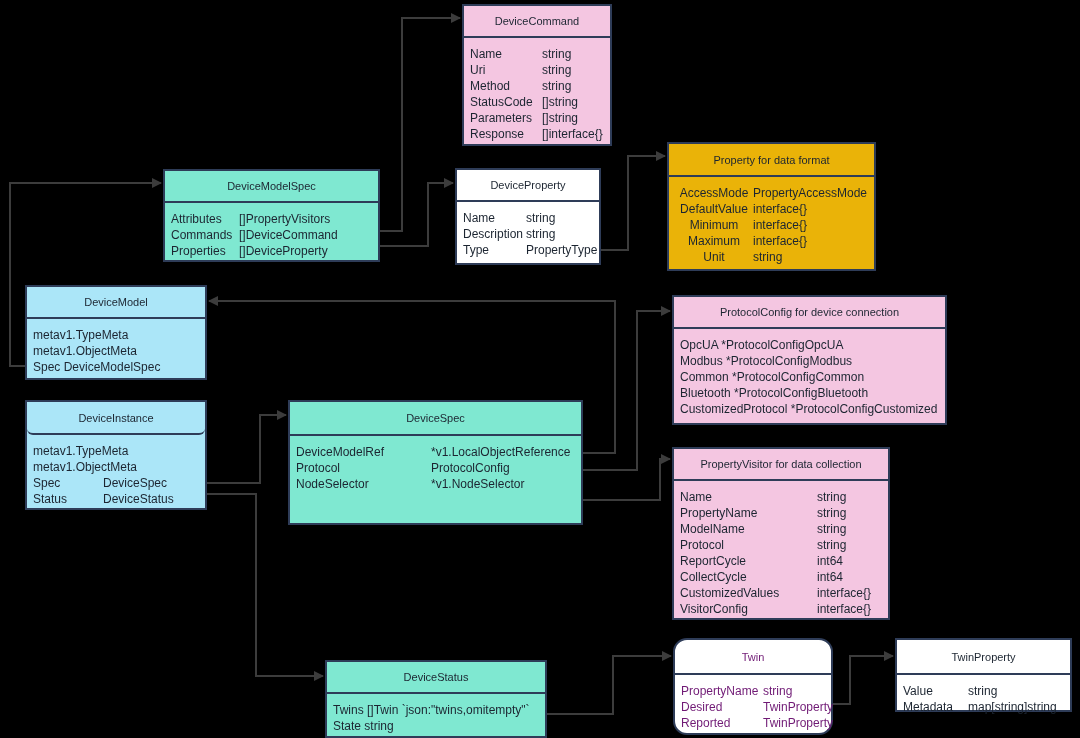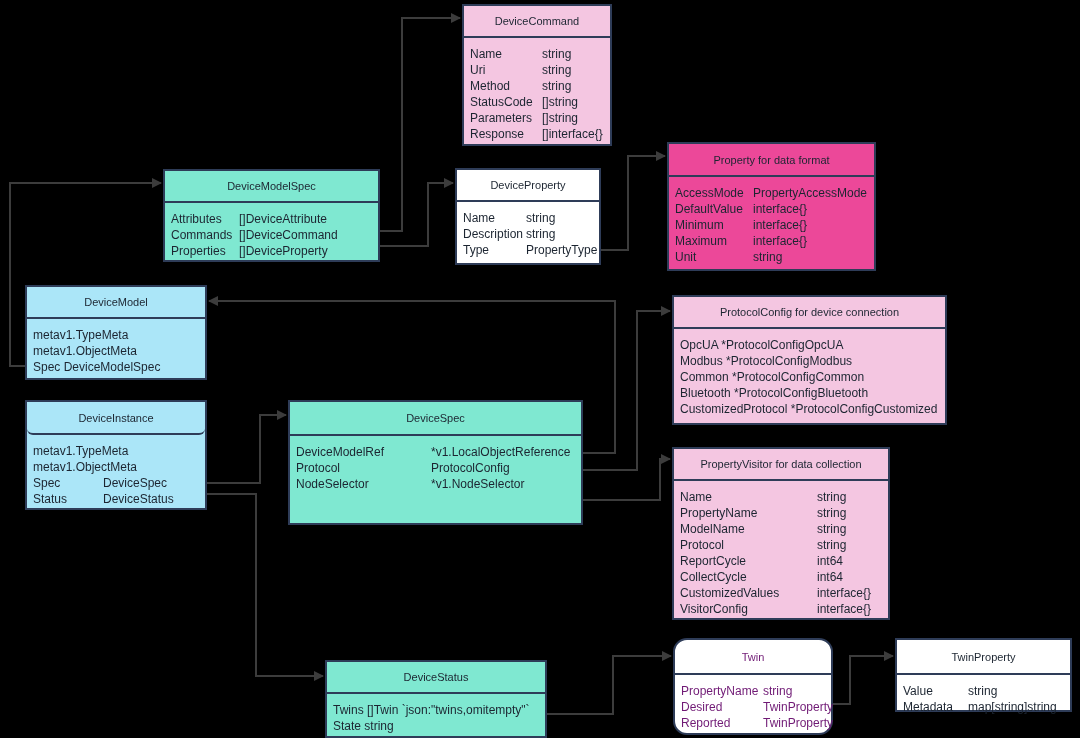--- a/index.html
+++ b/index.html
@@ -98,21 +98,21 @@
           <span class="fname" style="min-width: 72px;">Response</span>
           <span class="ftype">[]interface{}</span>
         </div>
       </div>
     </div>
     <div class="uml-box" style="left: 163px; top: 169px; width: 217px; height: 93px; background: rgb(127, 232, 209); border-color: rgb(46, 60, 88); color: rgb(28, 37, 49);">
       <div class="uml-title" style="height: 32px; border-bottom-color: rgb(46, 60, 88);">DeviceModelSpec</div>
       <div class="uml-body">
         <div class="uml-row">
           <span class="fname" style="min-width: 68px;">Attributes</span>
-          <span class="ftype">[]DeviceAttribute</span>
+          <span class="ftype">[]PropertyVisitors</span>
         </div>
         <div class="uml-row">
           <span class="fname" style="min-width: 68px;">Commands</span>
           <span class="ftype">[]DeviceCommand</span>
         </div>
         <div class="uml-row">
           <span class="fname" style="min-width: 68px;">Properties</span>
           <span class="ftype">[]DeviceProperty</span>
         </div>
       </div>
@@ -127,21 +127,21 @@
         <div class="uml-row">
           <span class="fname" style="min-width: 63px;">Description</span>
           <span class="ftype">string</span>
         </div>
         <div class="uml-row">
           <span class="fname" style="min-width: 63px;">Type</span>
           <span class="ftype">PropertyType</span>
         </div>
       </div>
     </div>
-    <div class="uml-box" style="left: 667px; top: 142px; width: 209px; height: 129px; background: #ec4899; border-color: rgb(46, 60, 88); color: rgb(28, 37, 49);">
+    <div class="uml-box" style="left: 667px; top: 142px; width: 209px; height: 129px; background: #eab308; border-color: rgb(46, 60, 88); color: rgb(28, 37, 49); text-align: center;">
       <div class="uml-title" style="height: 33px; border-bottom-color: rgb(46, 60, 88);">Property for data format</div>
       <div class="uml-body">
         <div class="uml-row">
           <span class="fname" style="min-width: 78px;">AccessMode</span>
           <span class="ftype">PropertyAccessMode</span>
         </div>
         <div class="uml-row">
           <span class="fname" style="min-width: 78px;">DefaultValue</span>
           <span class="ftype">interface{}</span>
         </div>

